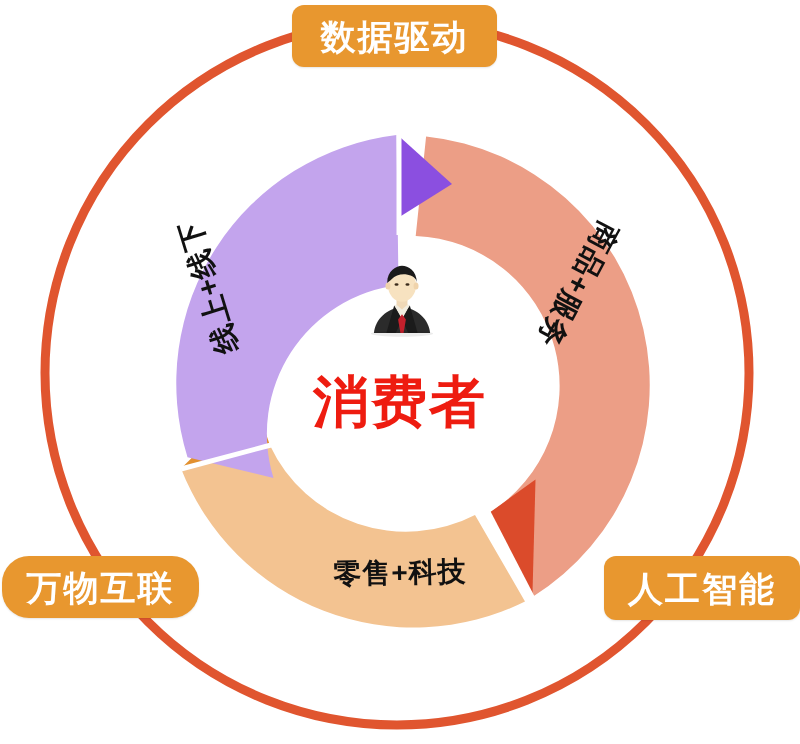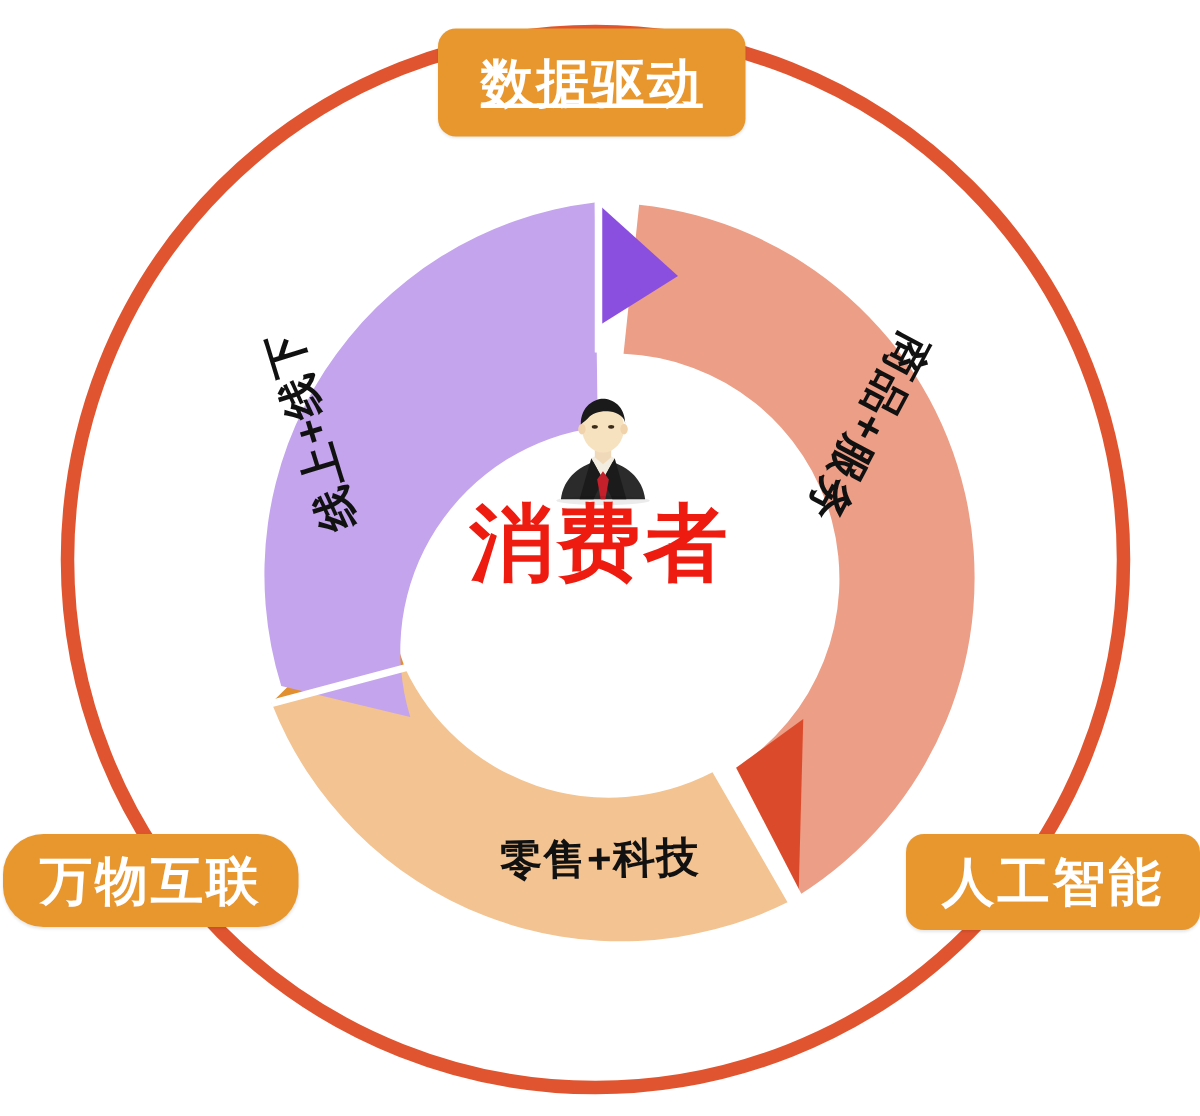--- a/index.html
+++ b/index.html
@@ -37,35 +37,35 @@
     font-size: 35px;
     letter-spacing: 2px;
     display: flex;
     align-items: center;
     justify-content: center;
     box-shadow: 0 1px 2px rgba(0,0,0,0.10);
     box-sizing: border-box;
     line-height: 1;
     white-space: nowrap;
   }
-  #label-top    { left: 292px; top: 19px;   width: 205px; height: 72px; text-decoration: underline; }
+  #label-top    { left: 292px; top: 5px;   width: 205px; height: 62px; }
   #label-left   { left: 2px;   top: 556px; width: 197px; height: 62px; border-radius: 27px; }
   #label-right  { left: 604px; top: 556px; width: 196px; height: 64px; }
 
   
   #center-group {
     position: absolute;
     left: 300px;
     top: 250px;
     width: 200px;
     height: 180px;
     display: flex;
     flex-direction: column;
     align-items: center;
-    justify-content: flex-start;
+    justify-content: flex-end;
   }
   #center-title {
     margin-top: 6px;
     color: #EE1C10;
     font-weight: bold;
     font-size: 56px;
     letter-spacing: 2px;
     line-height: 1;
     white-space: nowrap;
   }

